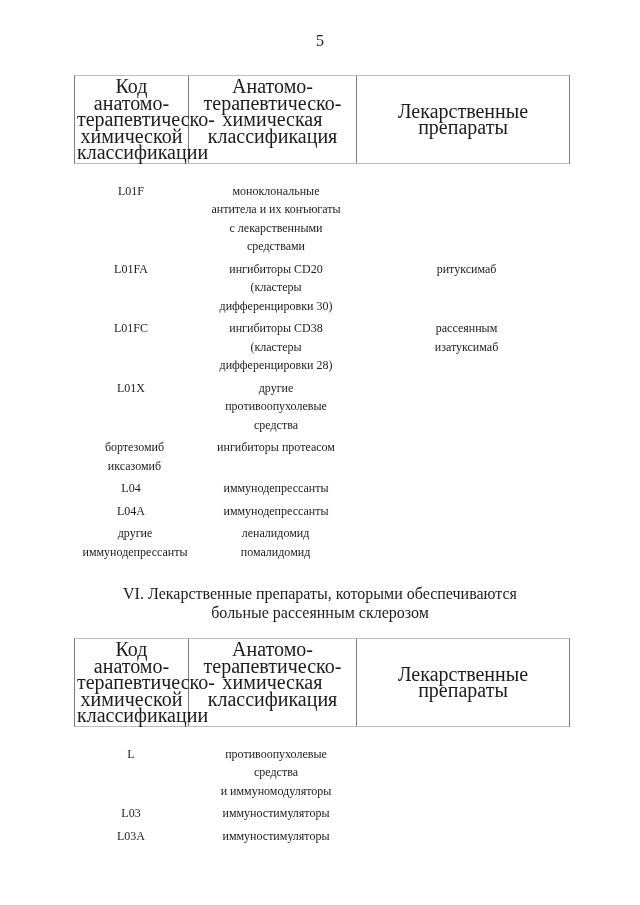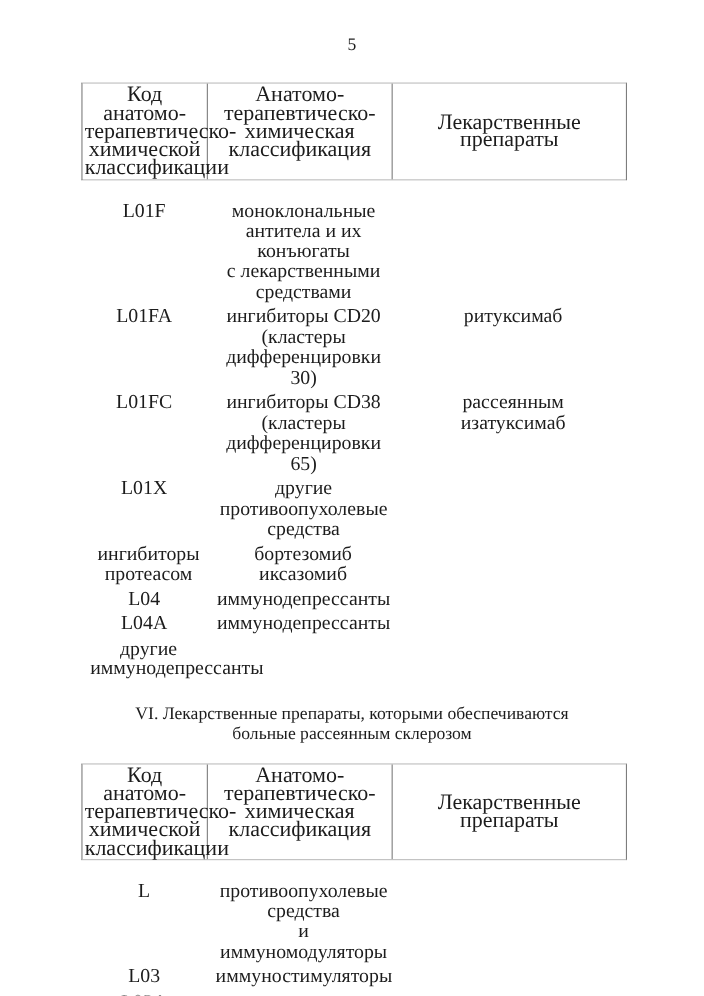--- a/index.html
+++ b/index.html
@@ -55,21 +55,21 @@
     justify-content: center;
     white-space: normal;
   }
   .atc-body {
     margin-top: 18px;
   }
   .atc-row {
     display: grid;
     grid-template-columns: 114px 168px 1fr;
     margin-bottom: 4px;
-    font-size: 18px;
+    font-size: 12px;
     line-height: 18.5px;
   }
   .atc-row .cell {
     box-sizing: border-box;
     white-space: pre-line;
     text-align: center;
   }
   .atc-row .cell-code {
     text-align: center;
     white-space: nowrap;
@@ -119,49 +119,51 @@
       <div class="cell cell-code">L01FA</div>
       <div class="cell cell-class">ингибиторы CD20
 (кластеры
 дифференцировки 30)</div>
       <div class="cell cell-drugs">ритуксимаб</div>
     </div>
     <div class="atc-row">
       <div class="cell cell-code">L01FC</div>
       <div class="cell cell-class">ингибиторы CD38
 (кластеры
-дифференцировки 65)</div>
+дифференцировки 28)</div>
       <div class="cell cell-drugs">рассеянным
 изатуксимаб</div>
     </div>
     <div class="atc-row">
       <div class="cell cell-code">L01X</div>
       <div class="cell cell-class">другие
 противоопухолевые
 средства</div>
       <div class="cell cell-drugs"></div>
     </div>
     <div class="atc-row">
-      <div class="cell cell-class">ингибиторы протеасом</div>
       <div class="cell cell-drugs">бортезомиб
 иксазомиб</div>
+      <div class="cell cell-class">ингибиторы протеасом</div>
     </div>
     <div class="atc-row">
       <div class="cell cell-code">L04</div>
       <div class="cell cell-class">иммунодепрессанты</div>
       <div class="cell cell-drugs"></div>
     </div>
     <div class="atc-row">
       <div class="cell cell-code">L04A</div>
       <div class="cell cell-class">иммунодепрессанты</div>
       <div class="cell cell-drugs"></div>
     </div>
     <div class="atc-row">
       <div class="cell cell-class">другие
 иммунодепрессанты</div>
+      <div class="cell cell-drugs">леналидомид
+помалидомид</div>
     </div>
   </div>
 </div>
 
 <div class="section-title">VI. Лекарственные препараты, которыми обеспечиваются
 больные рассеянным склерозом</div>
 
 <div class="atc-table">
   <div class="atc-header">
     <div class="hcell sep">Код анатомо-

